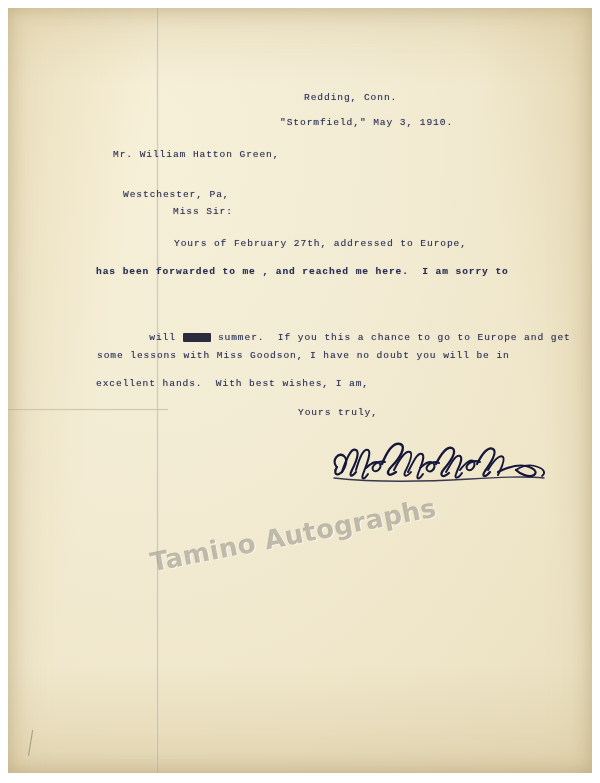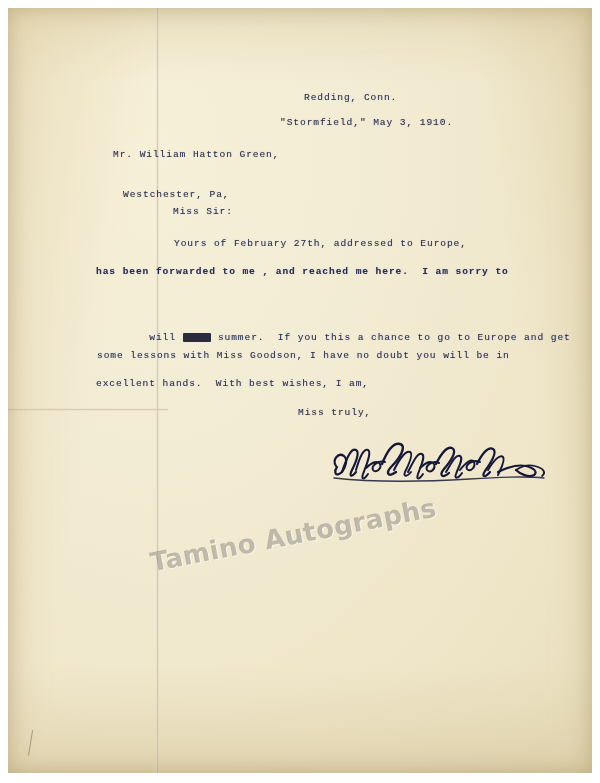--- a/index.html
+++ b/index.html
@@ -167,21 +167,21 @@
 
 
       <div class="ln" style="left:88px; top:315px;">
         <span>will</span><span> </span><span class="strike"><span>next</span></span><span> </span><span>summer.  If you this a chance to go to Europe and get</span>
       </div>
 
       <div class="ln" style="left:80px; top:343px;margin-left:9px;">some lessons with Miss Goodson, I have no doubt you will be in</div>
 
       <div class="ln" style="left:88px; top:371px;">excellent hands.  With best wishes, I am,</div>
 
-      <div class="ln" style="left:290px; top:400px;">Miss truly,</div>
+      <div class="ln" style="left:290px; top:400px;">Yours truly,</div>
     </div>
 
     <div class="signature">
       <svg width="220" height="64" viewBox="0 0 220 64" fill="none" xmlns="http://www.w3.org/2000/svg" aria-label="signature">
         <g stroke="#16183a" stroke-linecap="round" stroke-linejoin="round" fill="none">
           <path d="M6 34 C2 28, 8 20, 14 24 C19 28, 14 40, 9 42 C5 44, 4 39, 7 35" stroke-width="2.2"></path>
           <path d="M12 40 C18 22, 22 16, 26 18 C30 20, 26 30, 22 38 C19 44, 21 46, 26 40" stroke-width="2.2"></path>
           <path d="M26 38 C30 24, 34 16, 38 18 C42 20, 36 34, 33 42 C31 48, 34 48, 38 42" stroke-width="2"></path>
           <path d="M36 36 C42 30, 48 28, 50 32 C52 36, 46 42, 43 38 C41 34, 48 28, 55 30" stroke-width="2"></path>
           <path d="M52 32 C56 22, 62 10, 70 12 C77 14, 70 26, 62 34 C55 41, 58 46, 66 40" stroke-width="2.4"></path>

